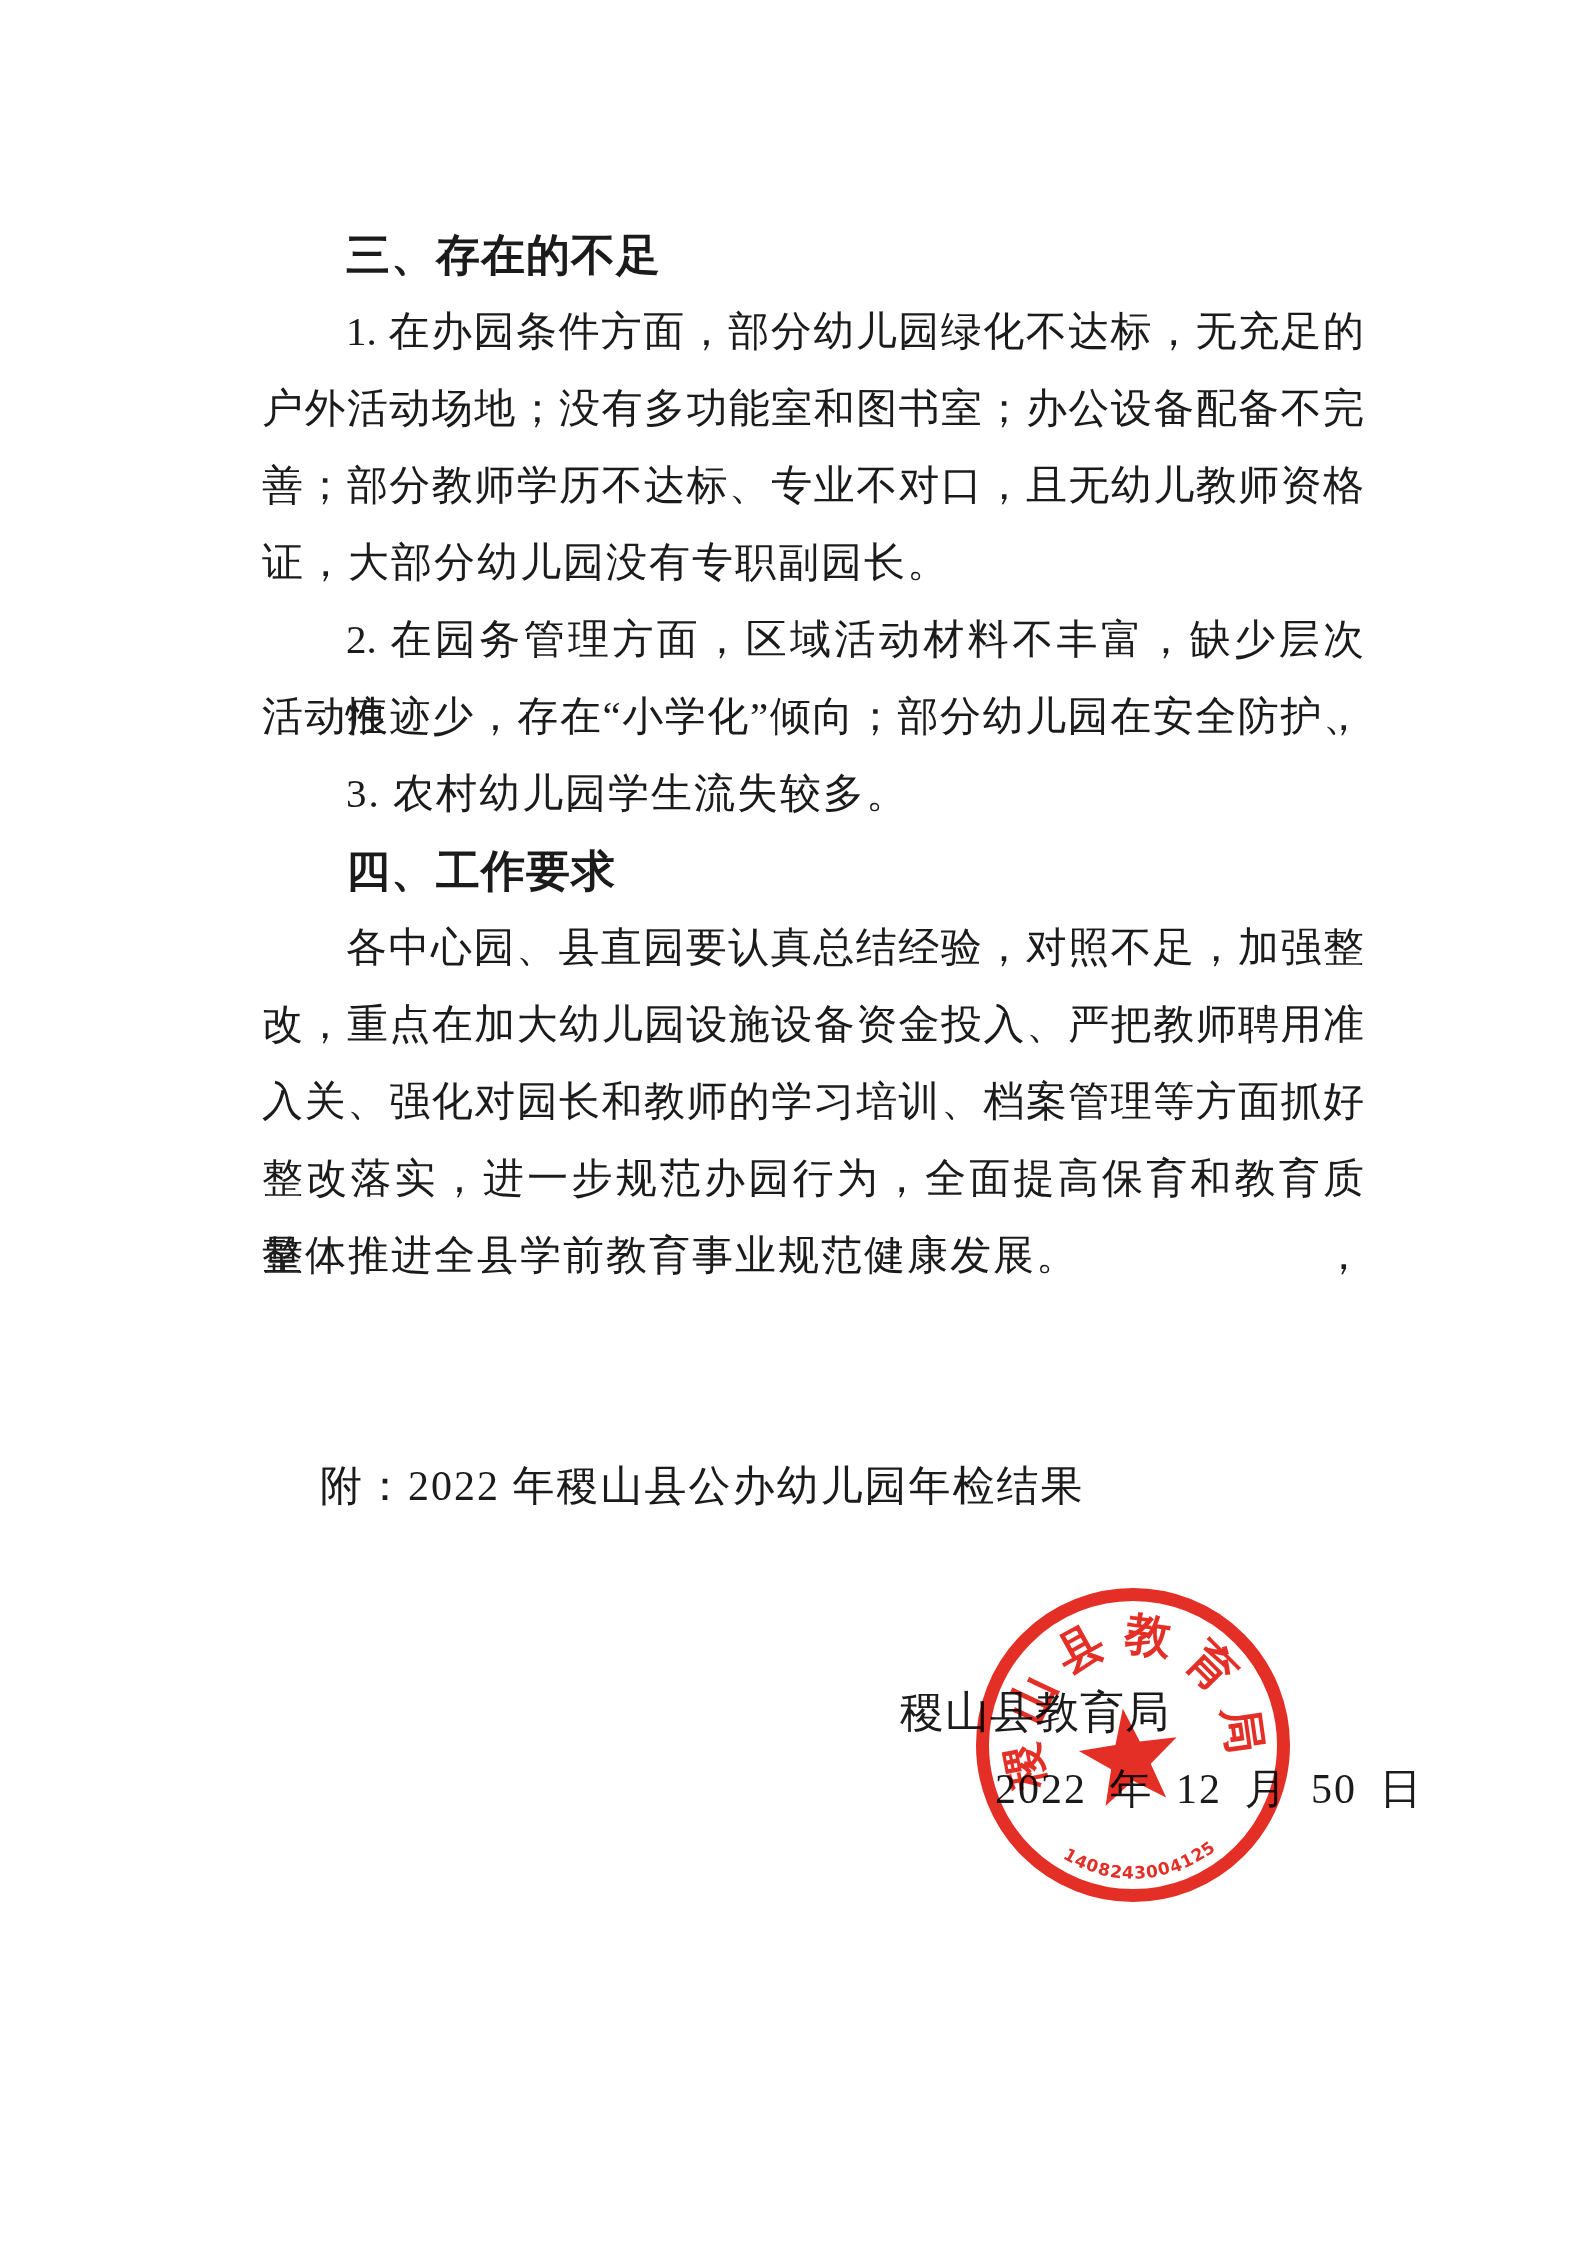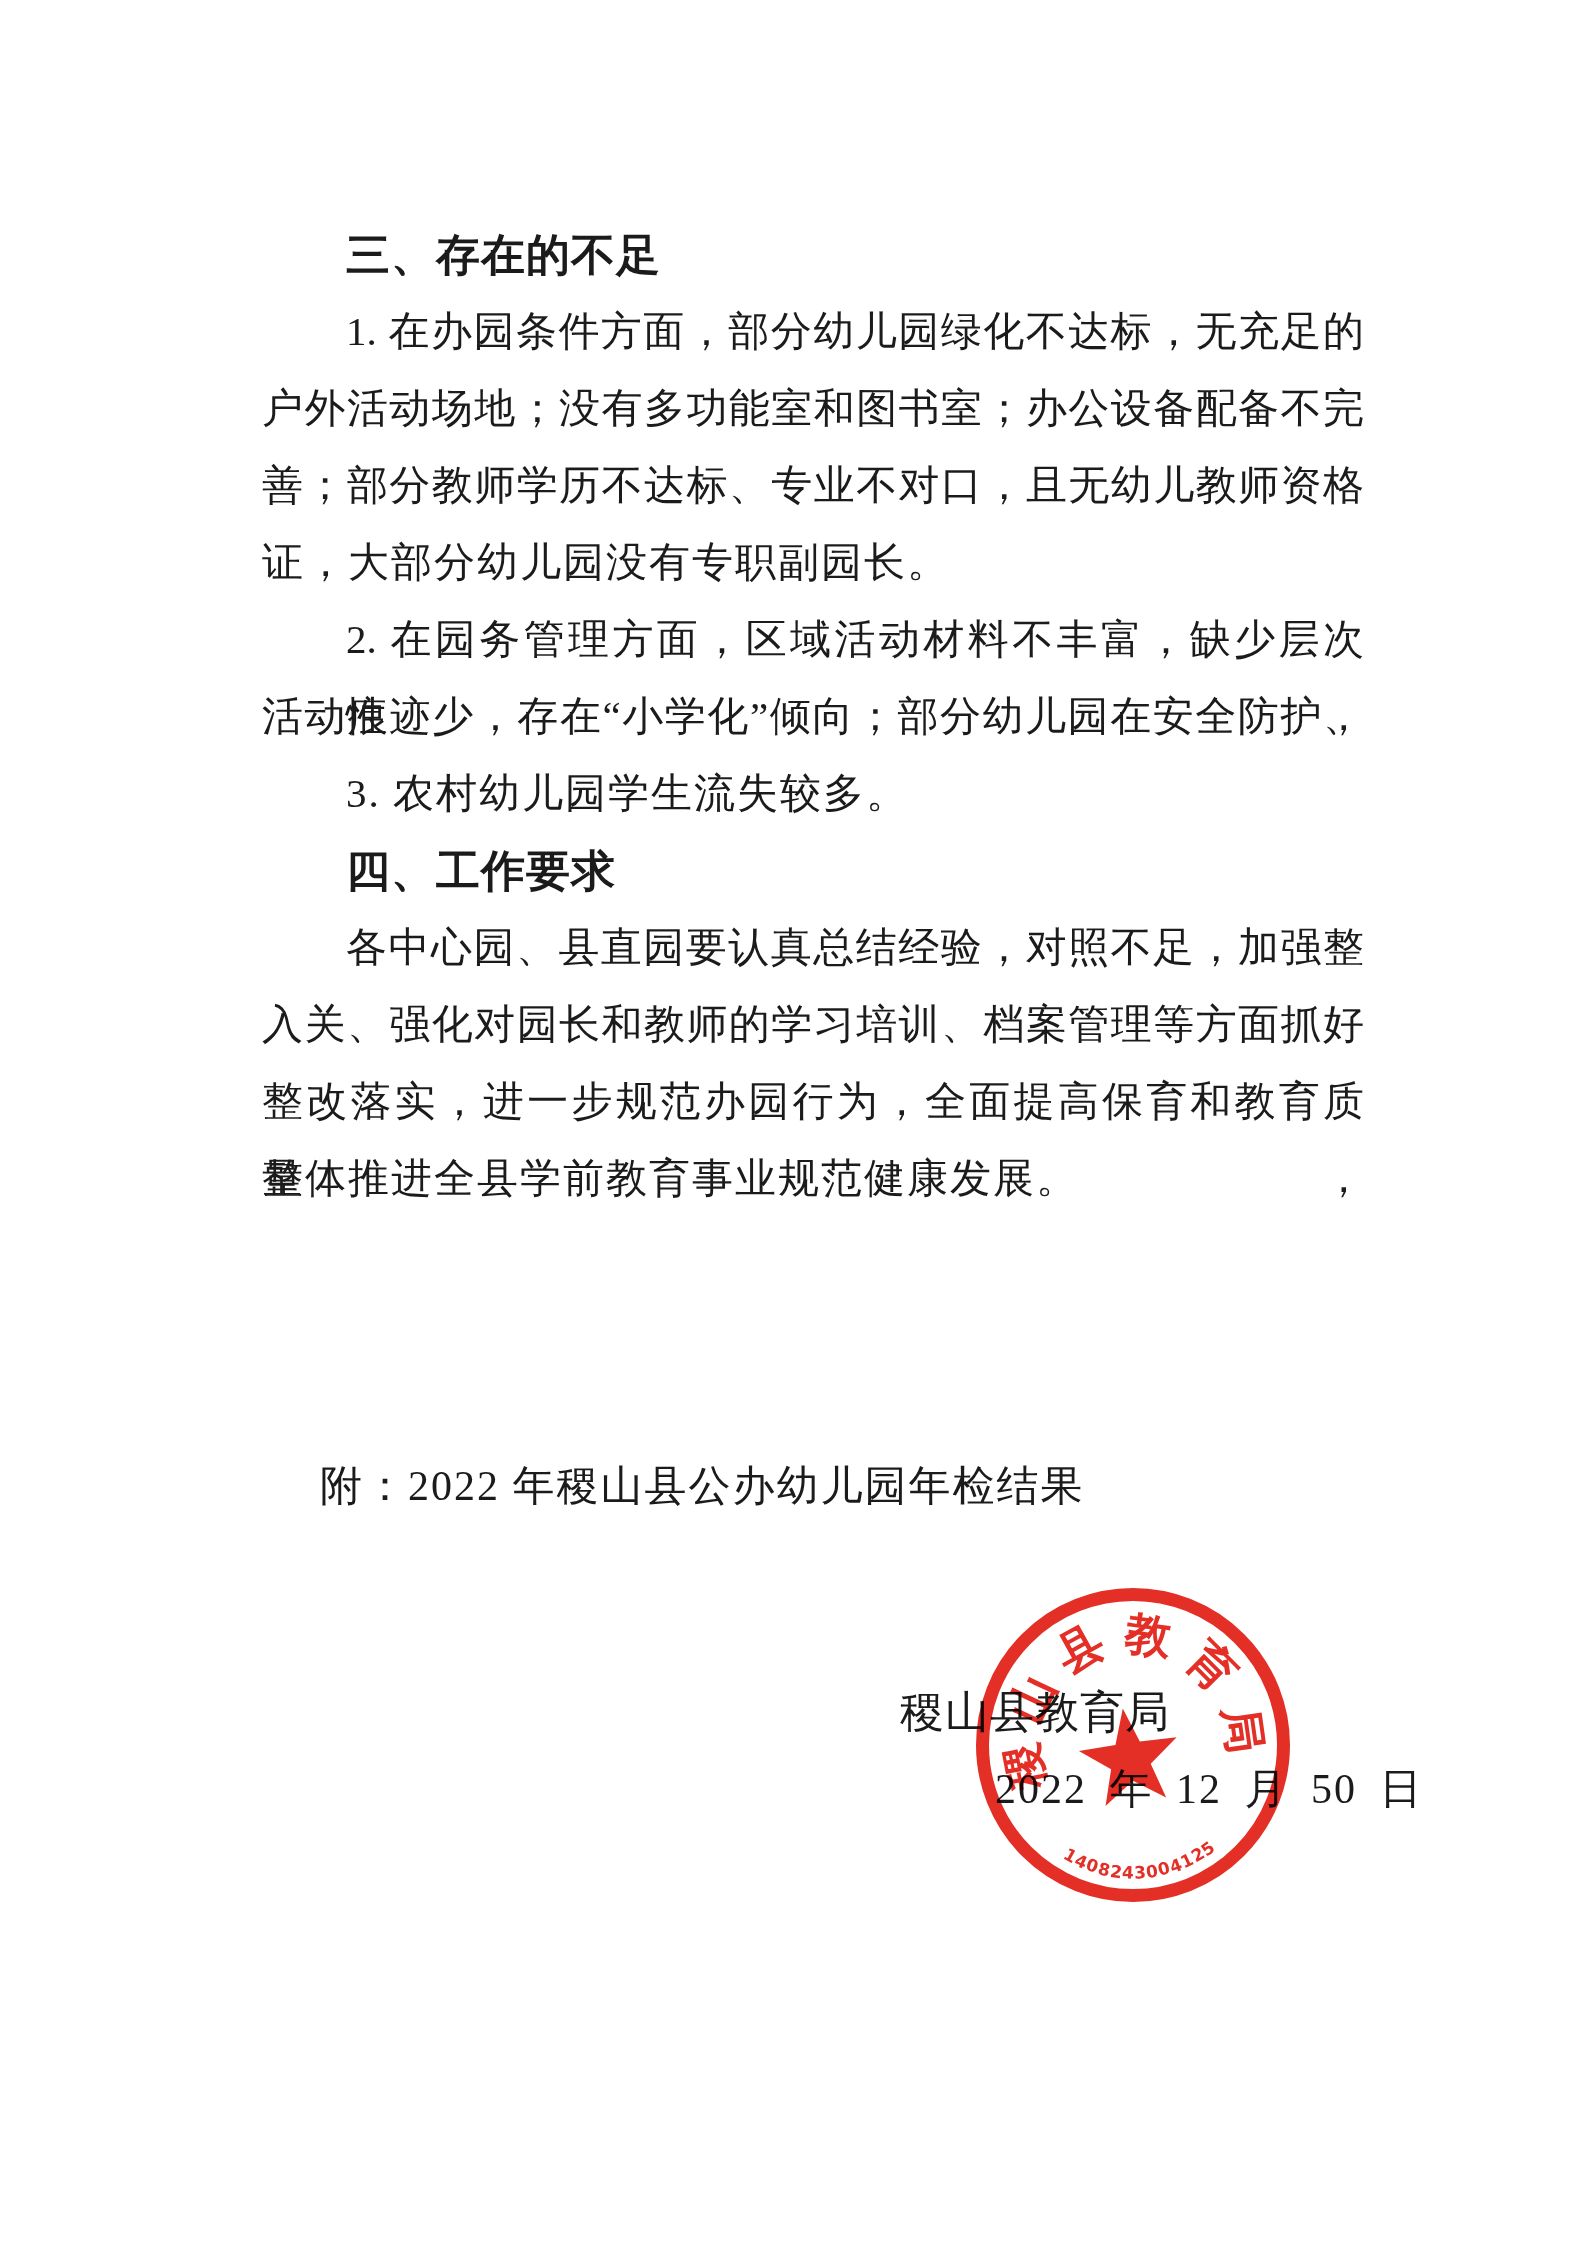--- a/index.html
+++ b/index.html
@@ -103,20 +103,21 @@
       <div class="line heading indent">三、存在的不足</div>
       <div class="line indent justify">1. 在办园条件方面，部分幼儿园绿化不达标，无充足的</div>
       <div class="line justify">户外活动场地；没有多功能室和图书室；办公设备配备不完</div>
       <div class="line justify">善；部分教师学历不达标、专业不对口，且无幼儿教师资格</div>
       <div class="line">证，大部分幼儿园没有专职副园长。</div>
       <div class="line indent justify">2. 在园务管理方面，区域活动材料不丰富，缺少层次性，</div>
       <div class="line justify">活动痕迹少，存在“小学化”倾向；部分幼儿园在安全防护、</div>
       <div class="line indent">3. 农村幼儿园学生流失较多。</div>
       <div class="line heading indent">四、工作要求</div>
       <div class="line indent justify">各中心园、县直园要认真总结经验，对照不足，加强整</div>
+      <div class="line justify">改，重点在加大幼儿园设施设备资金投入、严把教师聘用准</div>
       <div class="line justify">入关、强化对园长和教师的学习培训、档案管理等方面抓好</div>
       <div class="line justify">整改落实，进一步规范办园行为，全面提高保育和教育质量，</div>
       <div class="line">整体推进全县学前教育事业规范健康发展。</div>
     </div>
 
   <div class="attachment">附：2022 年稷山县公办幼儿园年检结果</div>
 
   <div class="signature">稷山县教育局</div>
 
   <div class="docdate">2022 年 12 月 50 日</div>

